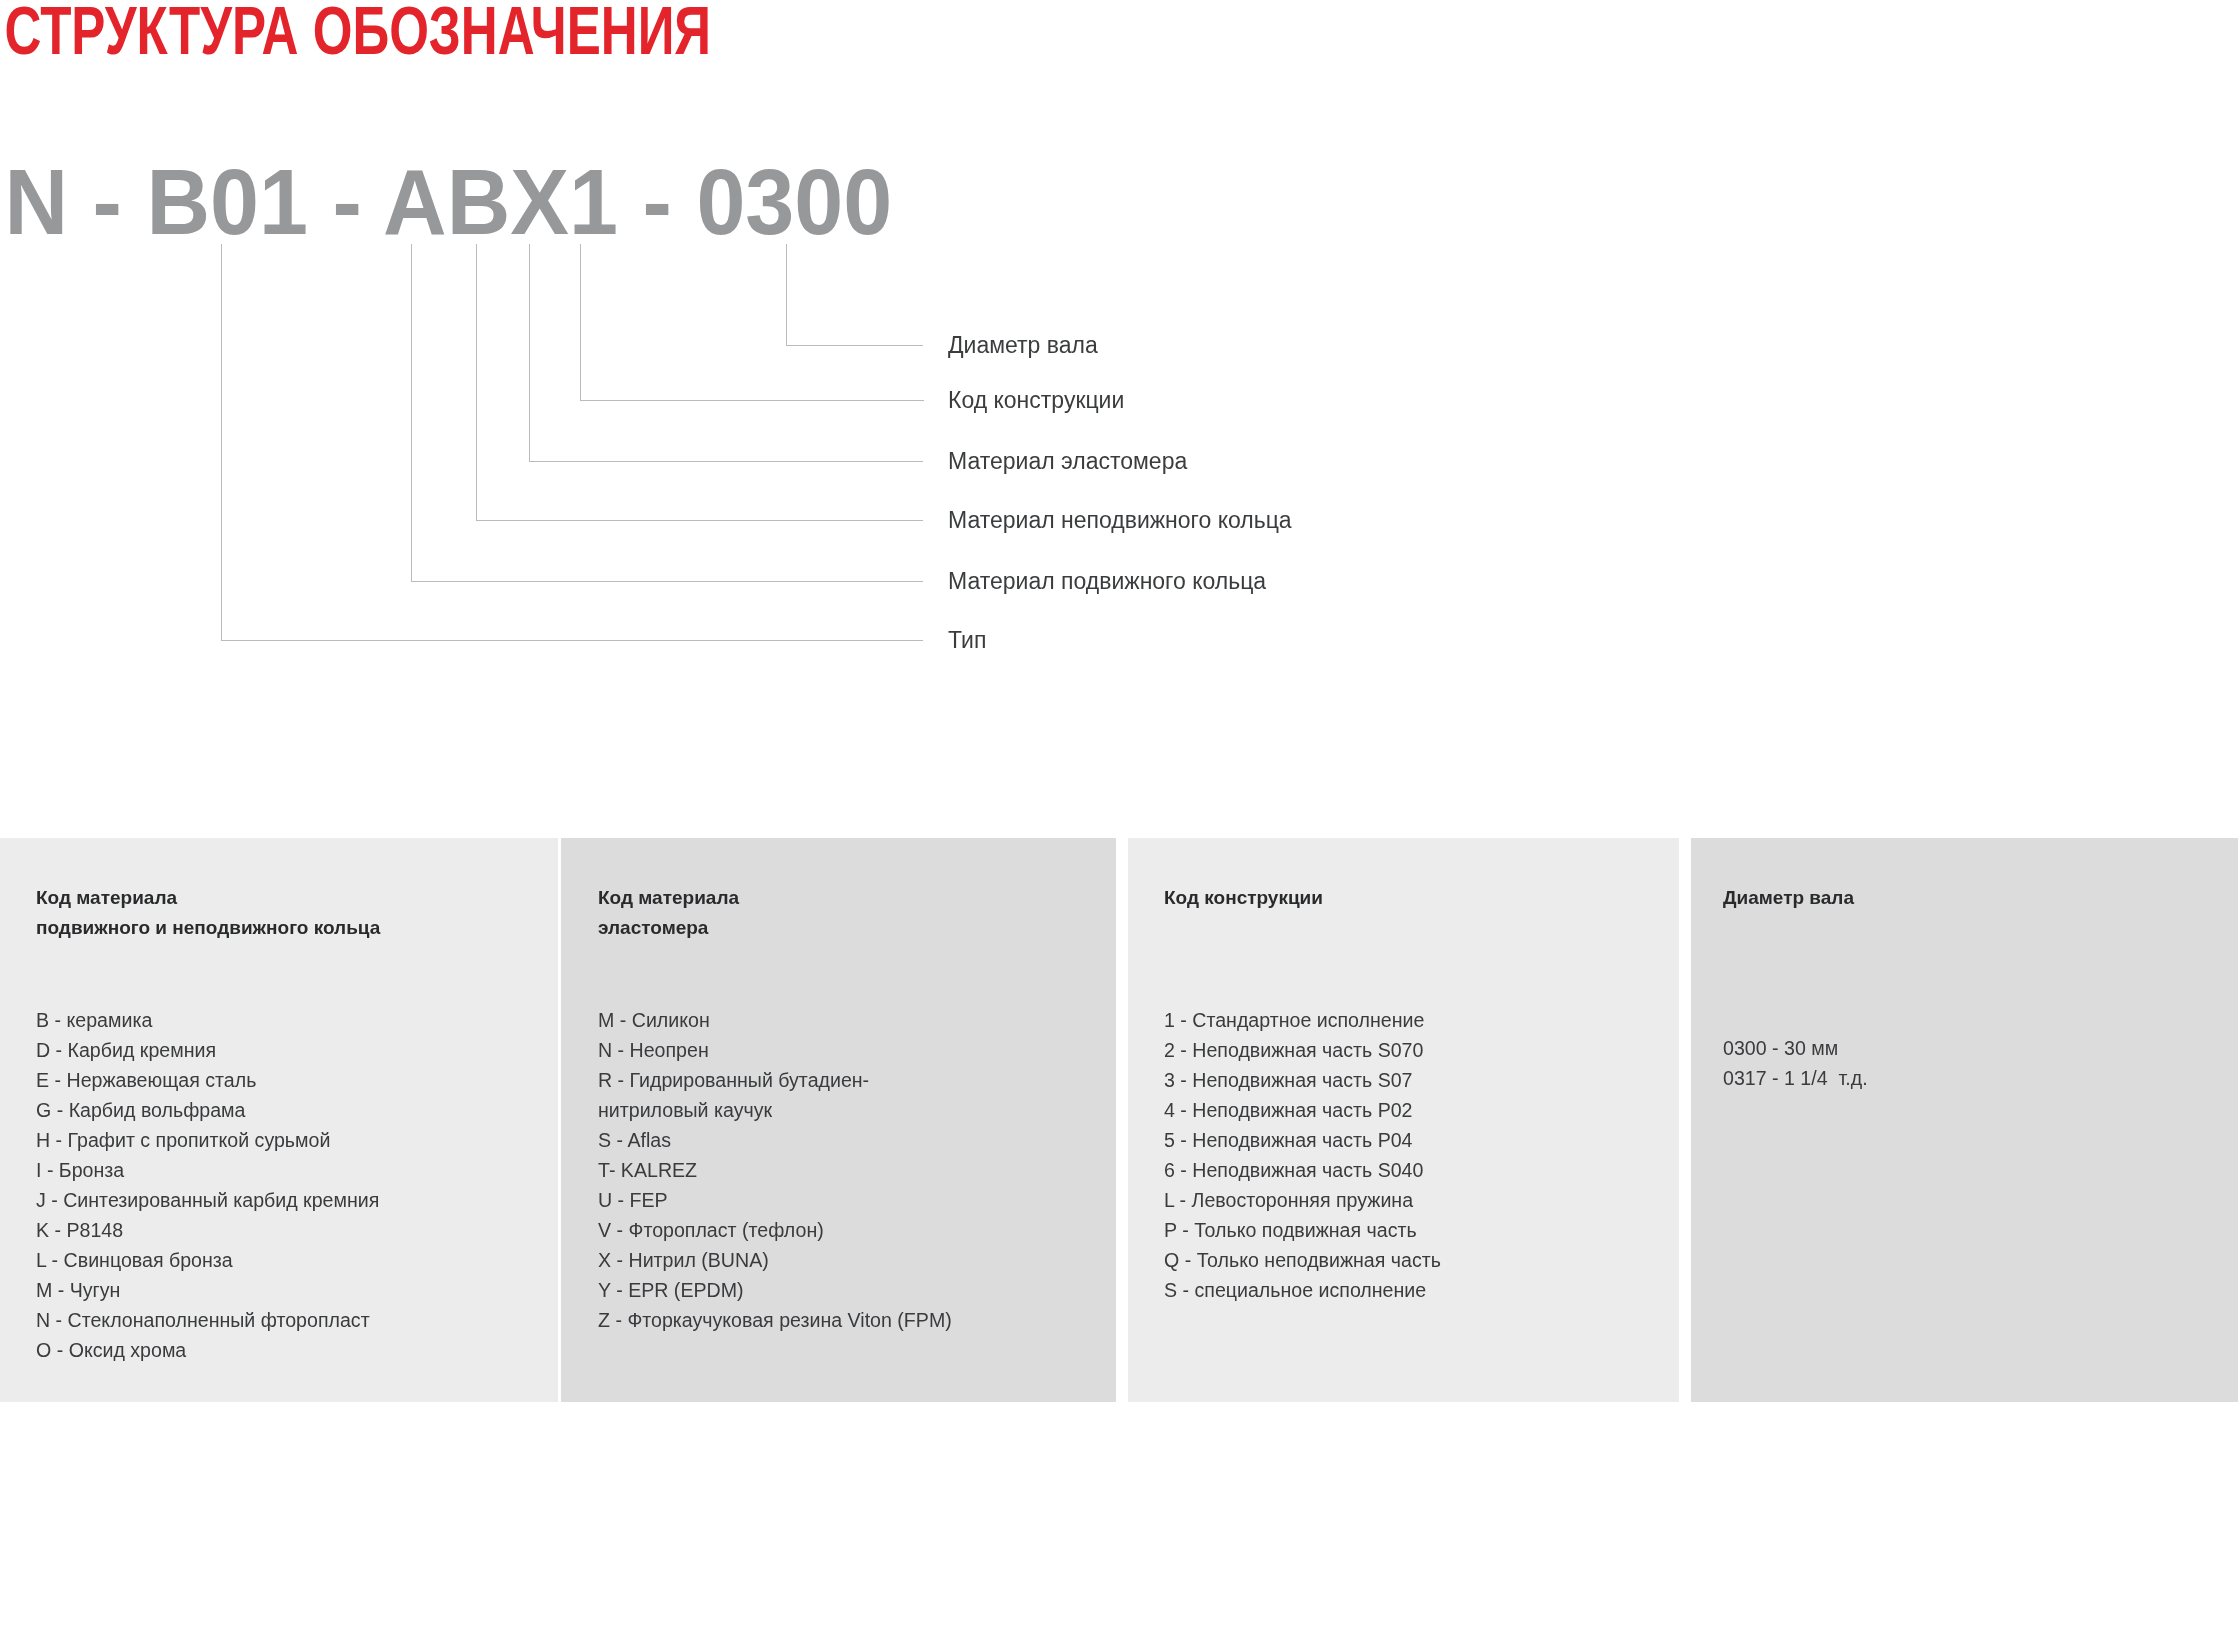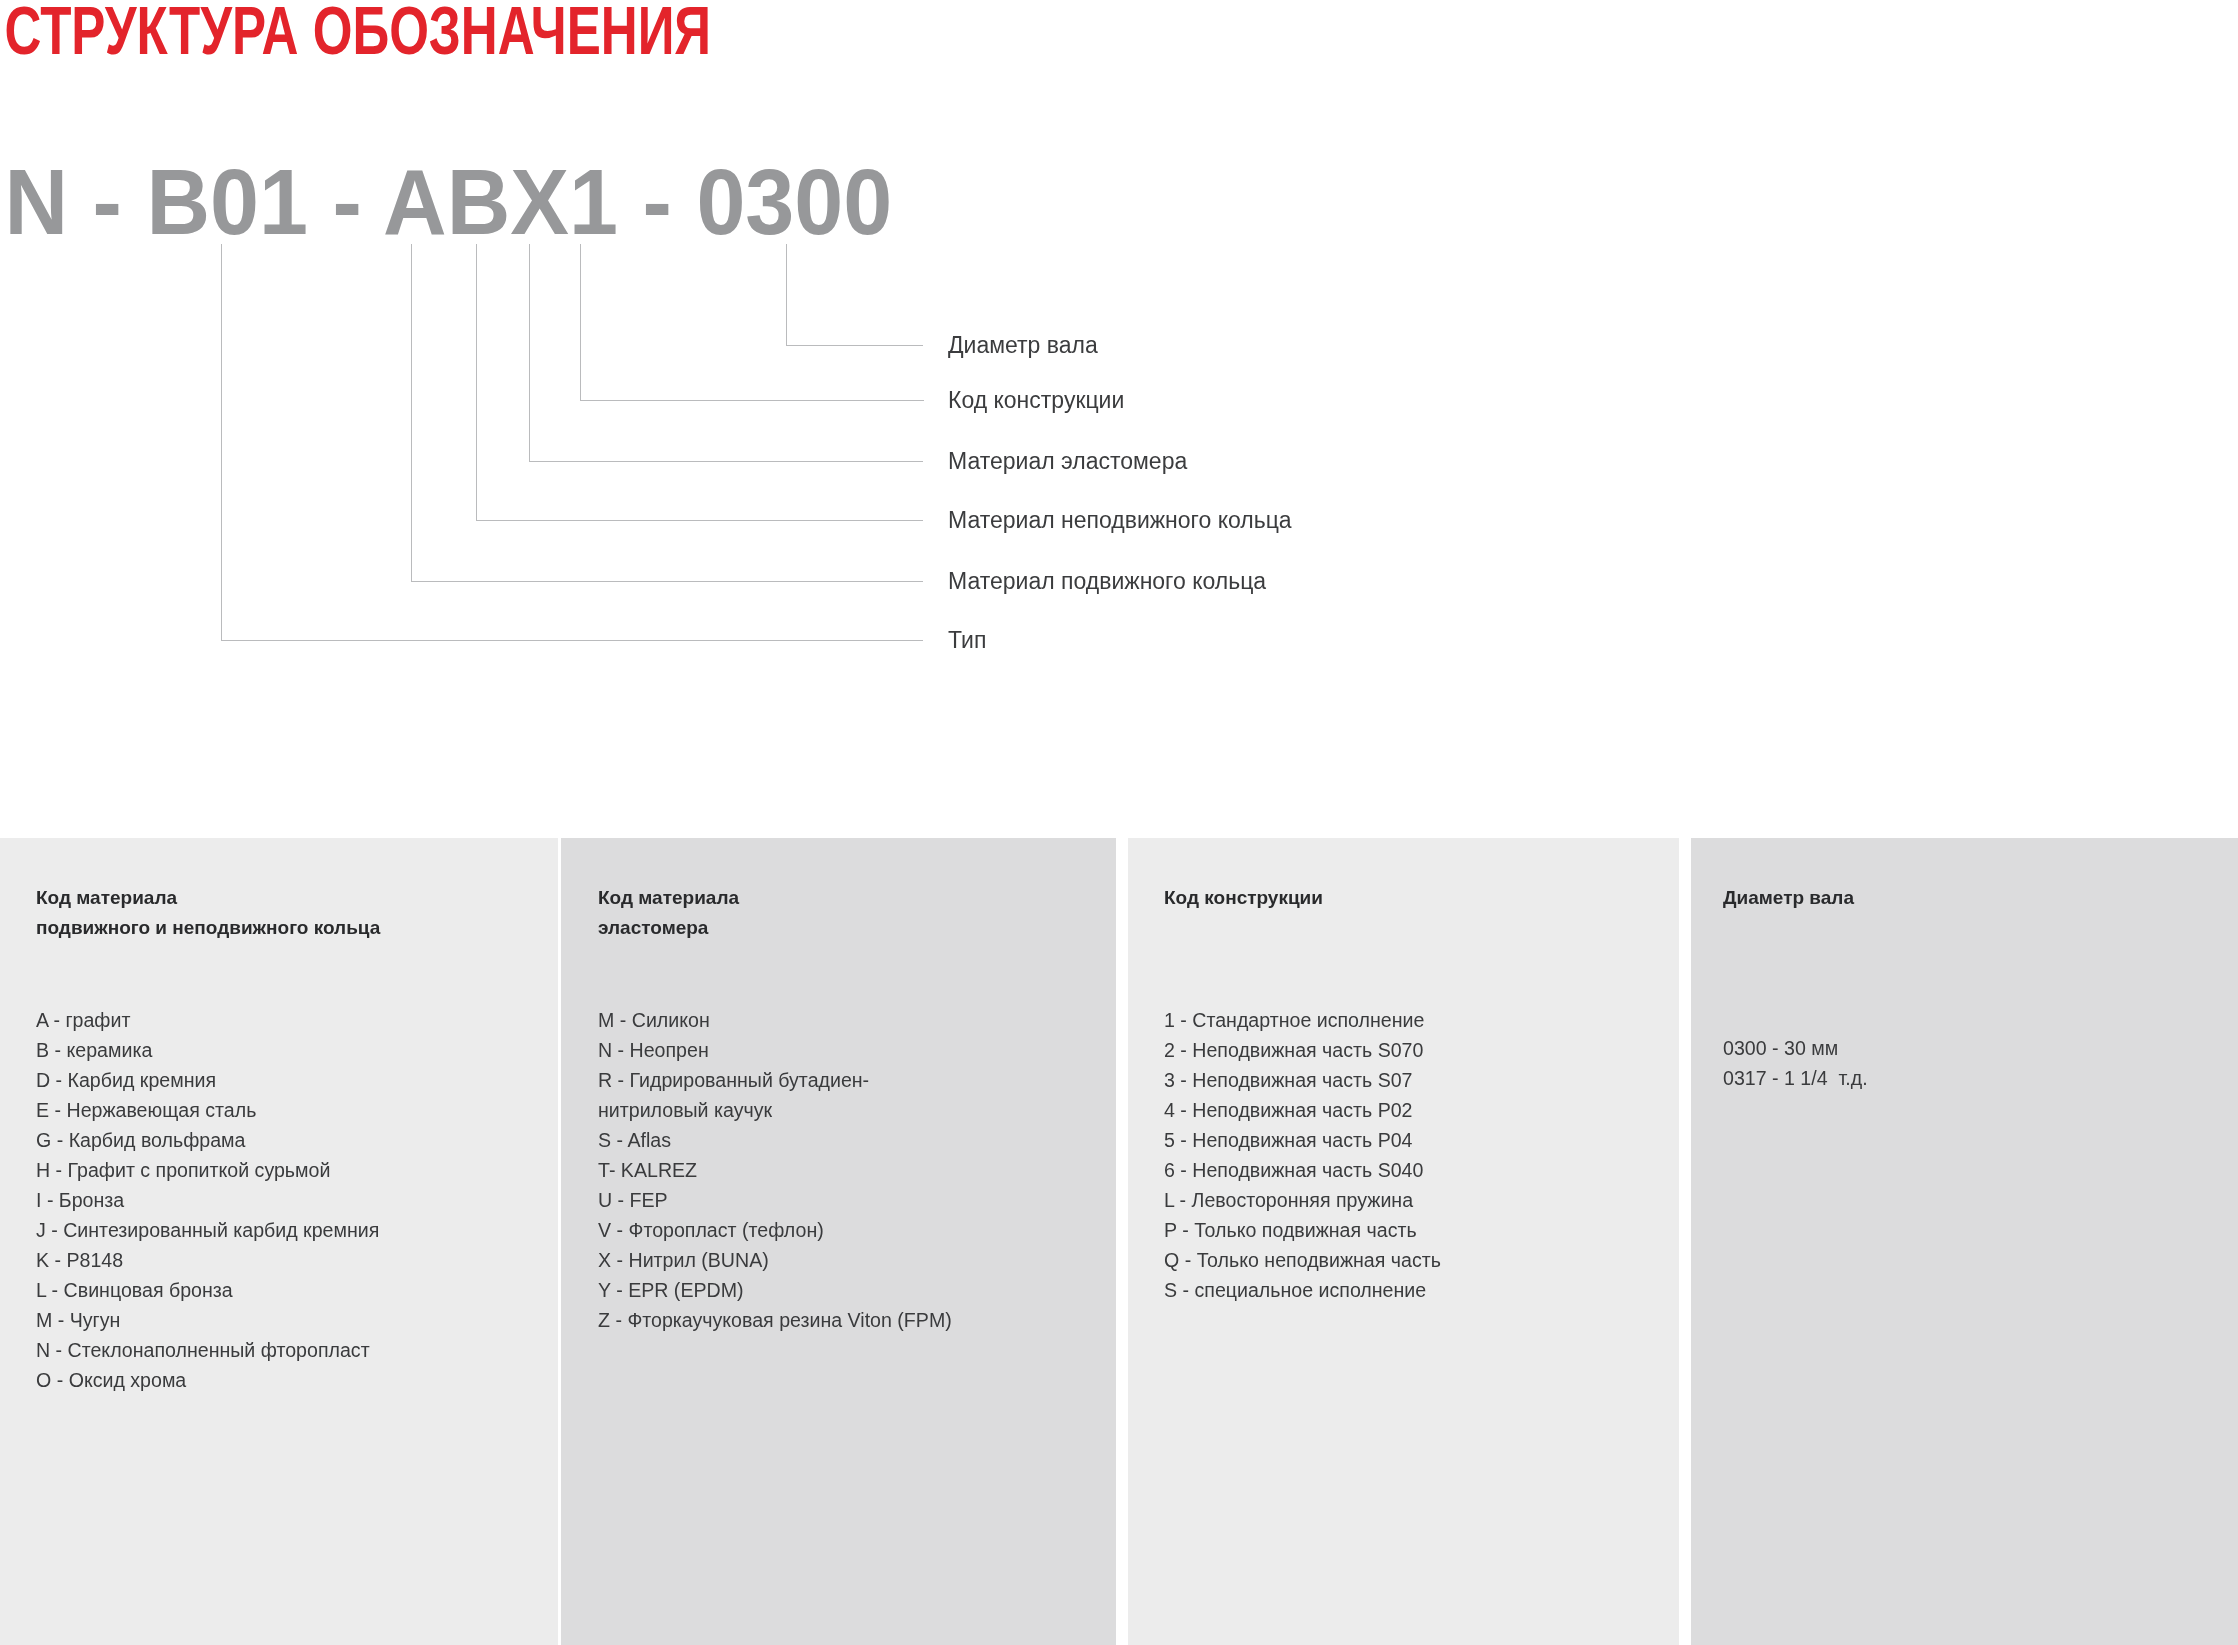--- a/index.html
+++ b/index.html
@@ -1,18 +1,18 @@
 <!DOCTYPE html>
 <html style="font-size:8.2px"><head>
 <meta charset="utf-8">
 <style>
   html,body{margin:0;padding:0;background:#ffffff;}
   .canvas{
     position:relative;
-    width:2239px;height:1645px;
+    width:2239px;height:1402px;
     background:#ffffff;
     overflow:hidden;
     font-family:"Liberation Sans","DejaVu Sans",sans-serif;
   }
   .top-svg{position:absolute;left:0;top:0;}
   .vline,.hline{position:absolute;background:#babbbd;}
   .vline{width:1px;}
   .hline{height:1px;}
   .diagram-label{
     position:absolute;
@@ -68,21 +68,20 @@
   <div class="diagram-label" style="top:386px;">Код конструкции</div>
   <div class="diagram-label" style="top:447px;">Материал эластомера</div>
   <div class="diagram-label" style="top:506px;">Материал неподвижного кольца</div>
   <div class="diagram-label" style="top:567px;">Материал подвижного кольца</div>
   <div class="diagram-label" style="top:626px;">Тип</div>
 
   <div class="col light" style="left:0;width:558px;">
     <div class="col-header" style="left:36px;">Код материала
 подвижного и неподвижного кольца</div>
     <div class="col-items" style="left:36px;">
-      <div class="col-item">A - графит</div>
       <div class="col-item">B - керамика</div>
       <div class="col-item">D - Карбид кремния</div>
       <div class="col-item">E - Нержавеющая сталь</div>
       <div class="col-item">G - Карбид вольфрама</div>
       <div class="col-item">H - Графит с пропиткой сурьмой</div>
       <div class="col-item">I - Бронза</div>
       <div class="col-item">J - Синтезированный карбид кремния</div>
       <div class="col-item">K - P8148</div>
       <div class="col-item">L - Свинцовая бронза</div>
       <div class="col-item">M - Чугун</div>

